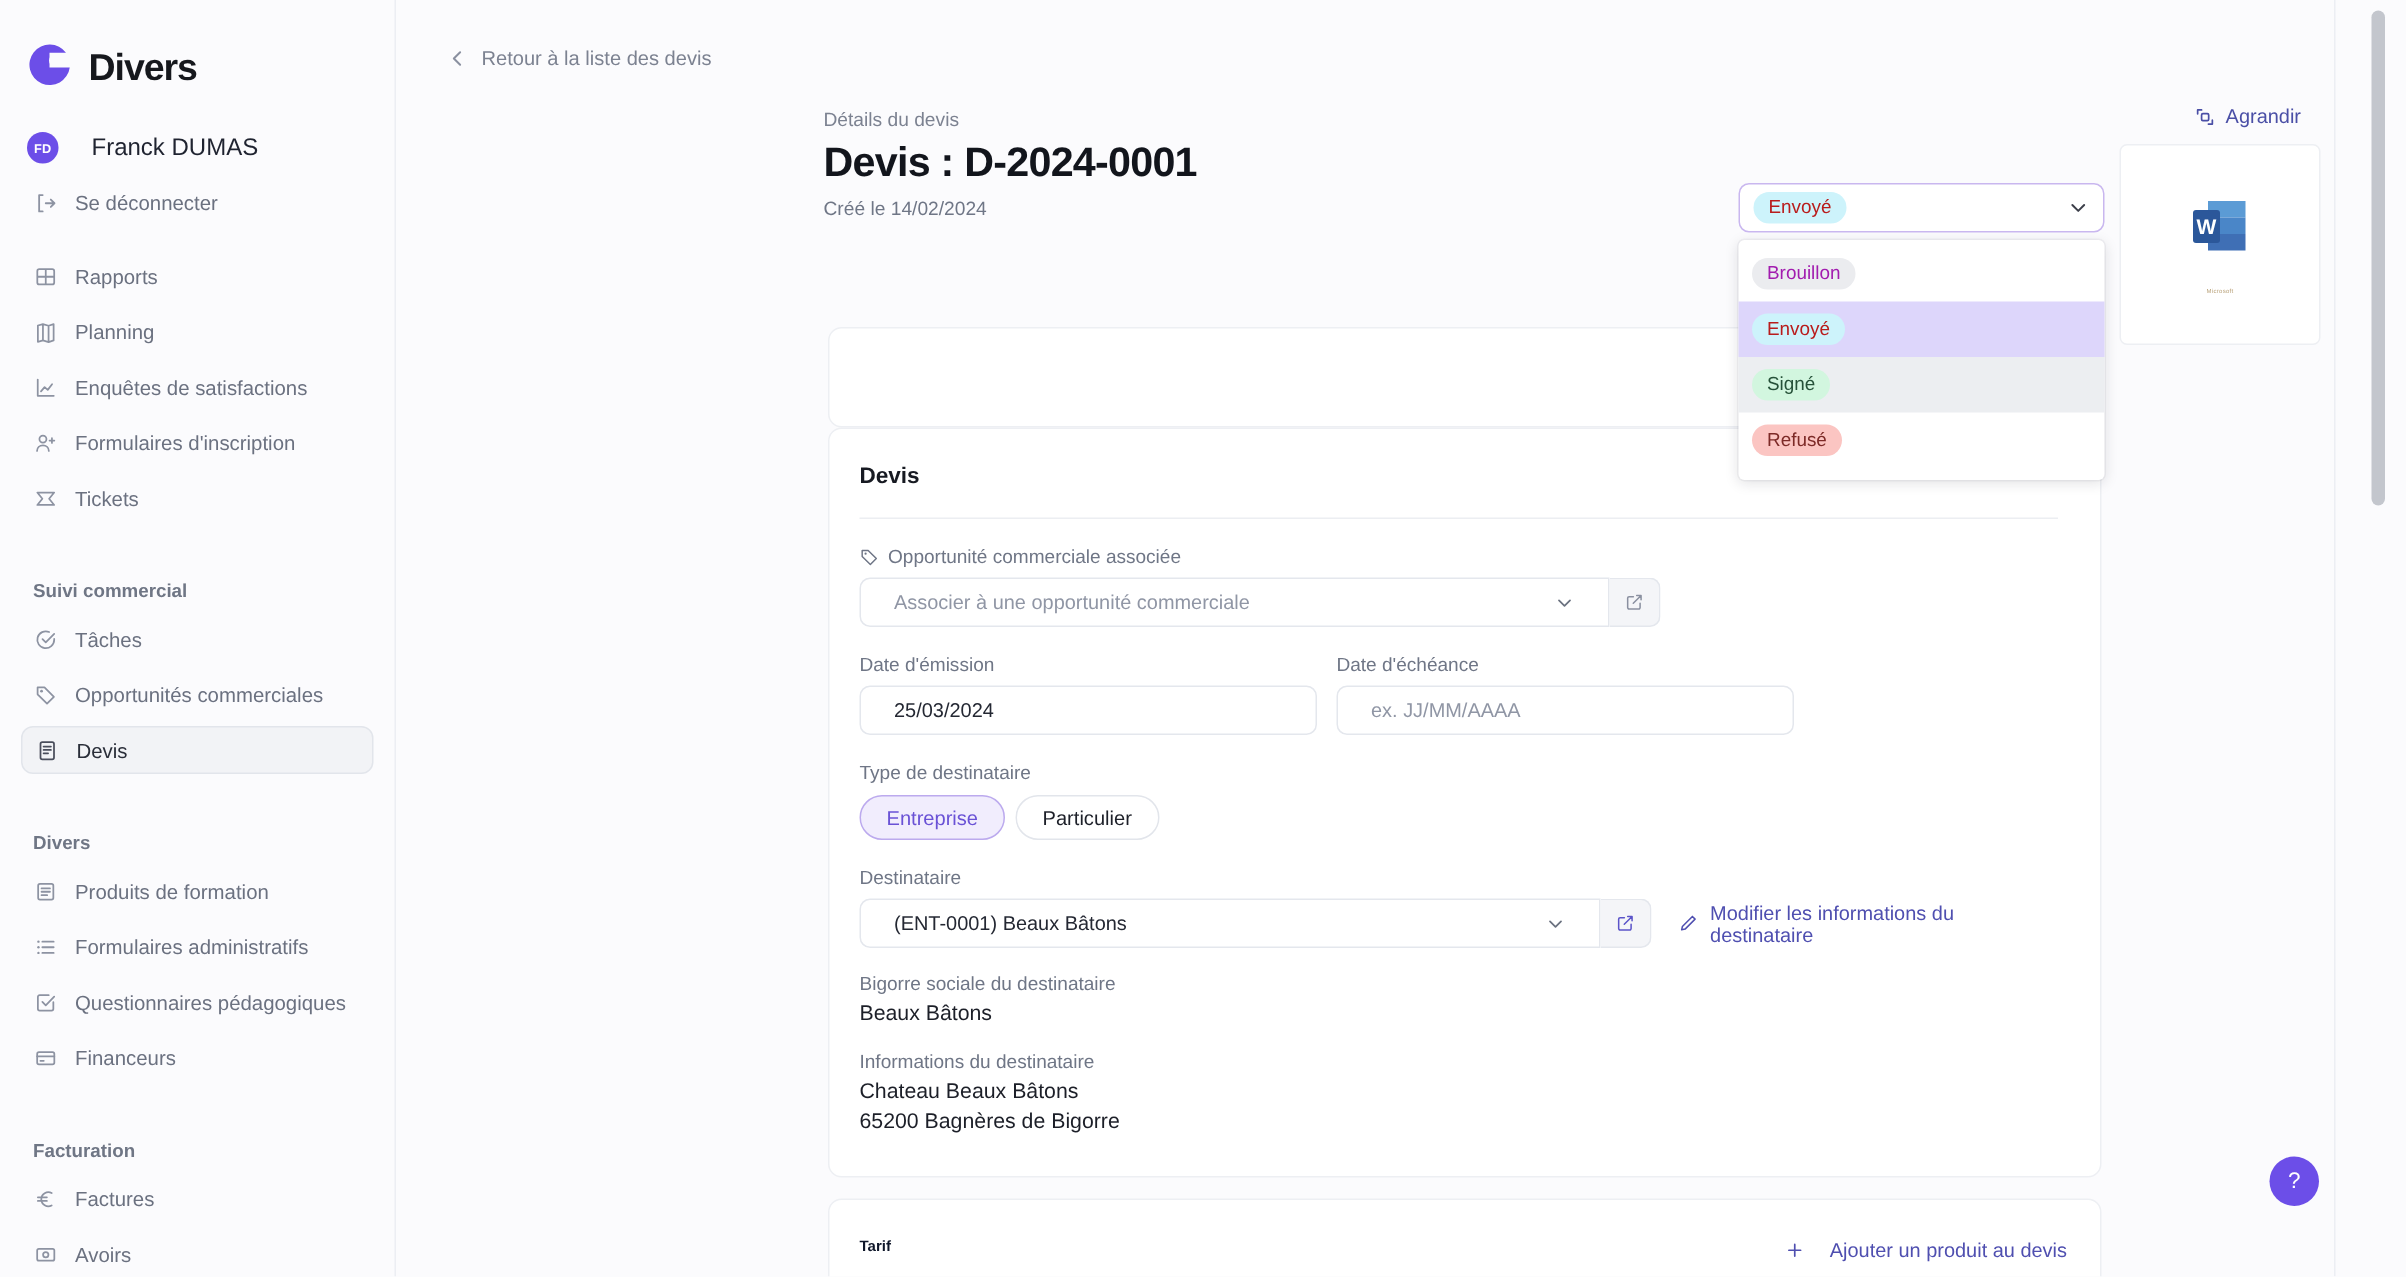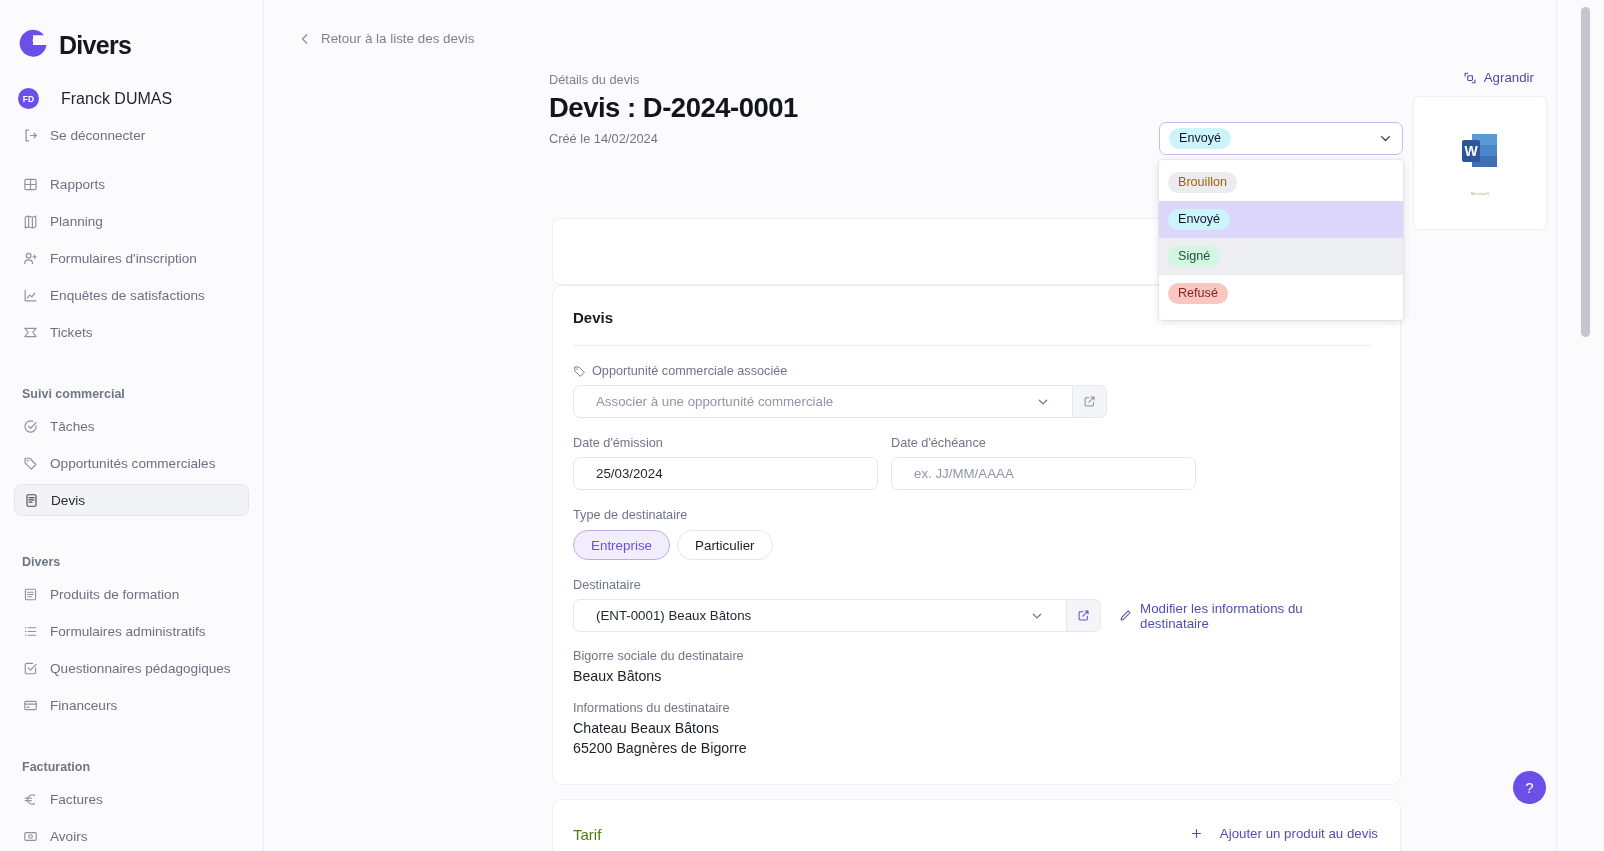--- a/index.html
+++ b/index.html
@@ -92,22 +92,22 @@
     width: 244px; height: 33px;
     background: #fff; border: 1px solid #c9b7ef; border-radius: 7px;
     display: flex; align-items: center; padding: 0 9px;
     justify-content: space-between; z-index: 40; cursor: pointer;
   }
   .badge {
     display: inline-flex; align-items: center;
     height: 21px; padding: 0 10px; border-radius: 11px;
     font-size: 12.6px; line-height: 1;
   }
-  .badge-brouillon { background: #ebecef; color: #a16207; }
-  .badge-envoye    { background: #cdf3fb; color: #0f172a; }
+  .badge-brouillon { background: #ebecef; color: #a21caf; }
+  .badge-envoye    { background: #cdf3fb; color: #b91c1c; }
   .badge-signe     { background: #d2f6df; color: #265139; }
   .badge-refuse    { background: #fbc5c2; color: #7d2a27; }
 
   .status-menu {
     position: absolute; right: 201px; top: 160px;
     width: 244px;
     background: #fff; border-radius: 4px;
     box-shadow: 0 2px 9px rgba(24,27,36,.13), 0 0 0 1px rgba(24,27,36,.045);
     z-index: 39; padding: 4px 0 8px 0;
   }
@@ -178,21 +178,21 @@
   .ro-val { font-size: 14.2px; color: #1c1f28; margin-top: 5px; }
 
   
   .tarif-card {
     position: absolute; left: 288px; top: 799px; right: 203px;
     height: 120px; background: #fff;
     border: 1px solid #edeff3; border-radius: 9px;
     padding: 26px 22px 0 20px;
     display: flex; align-items: flex-start; justify-content: space-between;
   }
-  .tarif-h { font-size: 15px; font-weight: 400; color: #4d7c0f; }
+  .tarif-h { font-size: 10px; font-weight: 700; color: #0f172a; }
   .add-link { display: flex; align-items: center; gap: 17px; font-size: 13.3px; color: #4f4fb0; cursor: pointer; }
 
   
   .help-fab {
     position: absolute; right: 58px; bottom: 47px;
     width: 33px; height: 33px; border-radius: 50%;
     background: #6c4ee8; color: #fff;
     display: flex; align-items: center; justify-content: center;
     font-size: 15px; cursor: pointer; z-index: 50;
   }
@@ -256,36 +256,36 @@
       <div class="nav-item">
         <span class="ico">
           <svg viewBox="0 0 16 16" width="15" height="15" fill="none" stroke="#8d93a2" stroke-width="1.25" stroke-linejoin="round">
             <path d="M2.4 3.2 6 2.2v11.6l-3.6 1zM6 2.2l4 1.2v11.6L6 13.8zM10 3.4l3.6-1.2v11.6L10 15z"></path>
           </svg>
         </span>
         <span>Planning</span>
       </div>
       <div class="nav-item">
         <span class="ico">
+          <svg viewBox="0 0 16 16" width="15" height="15" fill="none" stroke="#8d93a2" stroke-width="1.25" stroke-linecap="round" stroke-linejoin="round">
+            <path d="M2.3 2.2v11.5h11.4"></path>
+              <path d="M4.6 10.6 7.2 7.6l2.2 1.9 3.1-4"></path>
+          </svg>
+        </span>
+        <span>Enquêtes de satisfactions</span>
+      </div>
+      <div class="nav-item">
+        <span class="ico">
           <svg viewBox="0 0 16 16" width="15" height="15" fill="none" stroke="#8d93a2" stroke-width="1.25" stroke-linecap="round">
             <circle cx="6" cy="5" r="2.5"></circle>
               <path d="M1.8 13.5c0-2.4 1.9-4 4.2-4s4.2 1.6 4.2 4"></path>
               <path d="M12.4 4.4v3.4M10.7 6.1h3.4"></path>
           </svg>
         </span>
         <span>Formulaires d'inscription</span>
-      </div>
-      <div class="nav-item">
-        <span class="ico">
-          <svg viewBox="0 0 16 16" width="15" height="15" fill="none" stroke="#8d93a2" stroke-width="1.25" stroke-linecap="round" stroke-linejoin="round">
-            <path d="M2.3 2.2v11.5h11.4"></path>
-              <path d="M4.6 10.6 7.2 7.6l2.2 1.9 3.1-4"></path>
-          </svg>
-        </span>
-        <span>Enquêtes de satisfactions</span>
       </div>
       <div class="nav-item">
         <span class="ico">
           <svg viewBox="0 0 16 16" width="15" height="15" fill="none" stroke="#8d93a2" stroke-width="1.25" stroke-linejoin="round">
             <path d="M2 3.6h12l-3.6 4.4L14 12.4H2l3.6-4.4z"></path>
           </svg>
         </span>
         <span>Tickets</span>
       </div>
     </div>

